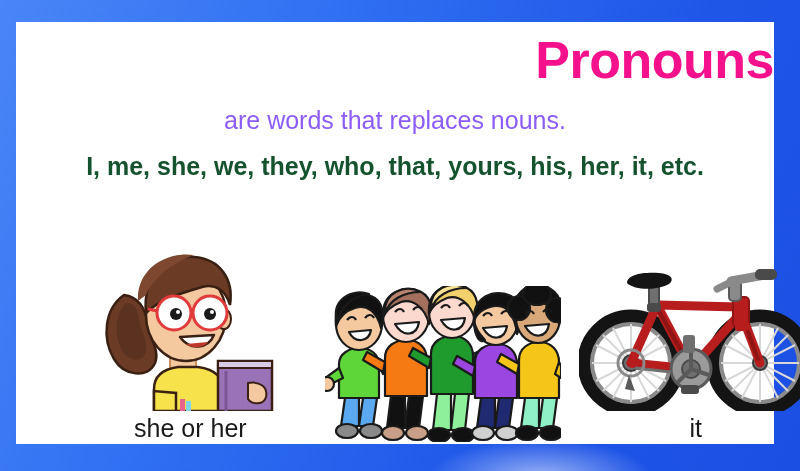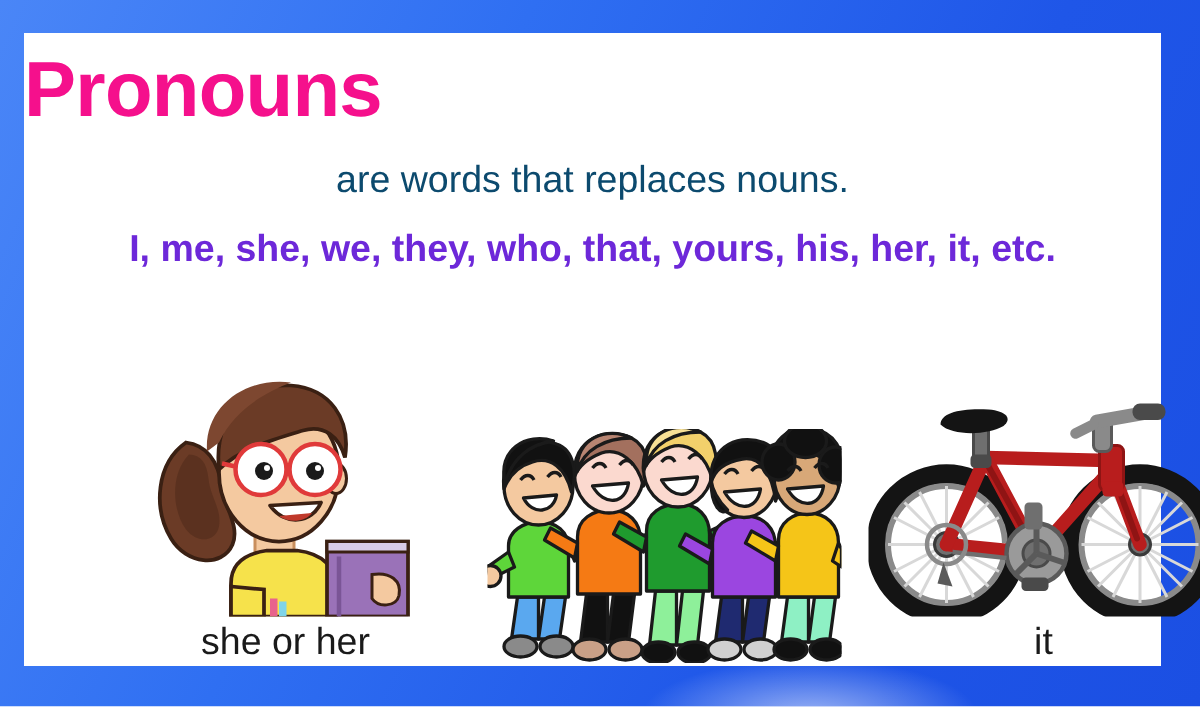--- a/index.html
+++ b/index.html
@@ -35,45 +35,45 @@
     height: 422px;
     background: #ffffff;
   }
 
   
   .title {
     position: absolute;
     left: 0;
     top: 12px;
     width: 100%;
-    text-align: left;
+    text-align: right;
     color: #f5108c;
     font-size: 52px;
     font-weight: bold;
     letter-spacing: -0.5px;
     line-height: 1;
   }
   .subtitle {
     position: absolute;
     left: 0;
     top: 86px;
     width: 100%;
     text-align: center;
-    color: #0c4a6e;
+    color: #8b5cf6;
     font-size: 25px;
     font-weight: normal;
     line-height: 1;
   }
   .examples {
     position: absolute;
     left: 0;
     top: 132px;
     width: 100%;
     text-align: center;
-    color: #6d28d9;
+    color: #14532d;
     font-size: 25px;
     font-weight: bold;
     line-height: 1;
   }
 
   
   .figures {
     position: absolute;
     left: 0;
     top: 205px;

